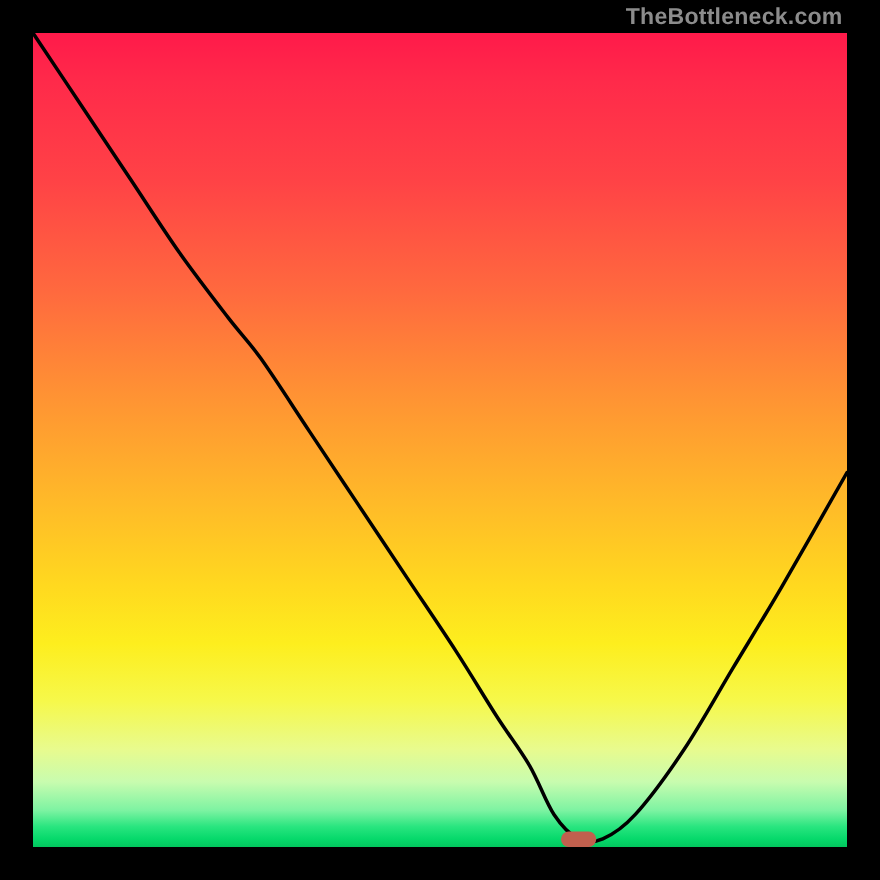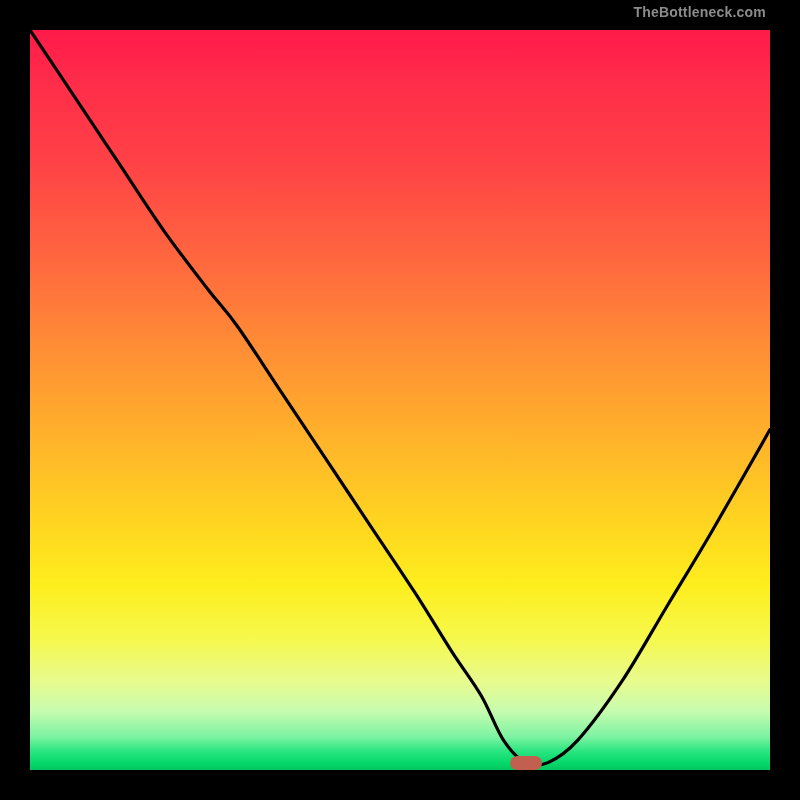--- a/index.html
+++ b/index.html
@@ -17,21 +17,21 @@
     top: 30px;
     width: 740px;
     height: 740px;
     background: #000;
   }
   .watermark {
     position: absolute;
     top: 4px;
     right: 34px;
     color: #8c8c8c;
-    font-size: 14px;
+    font-size: 21px;
     font-weight: 600;
     letter-spacing: 0.2px;
   }
   .plot-area {
     position: absolute;
     left: 0;
     top: 0;
     width: 740px;
     height: 740px;
   }

